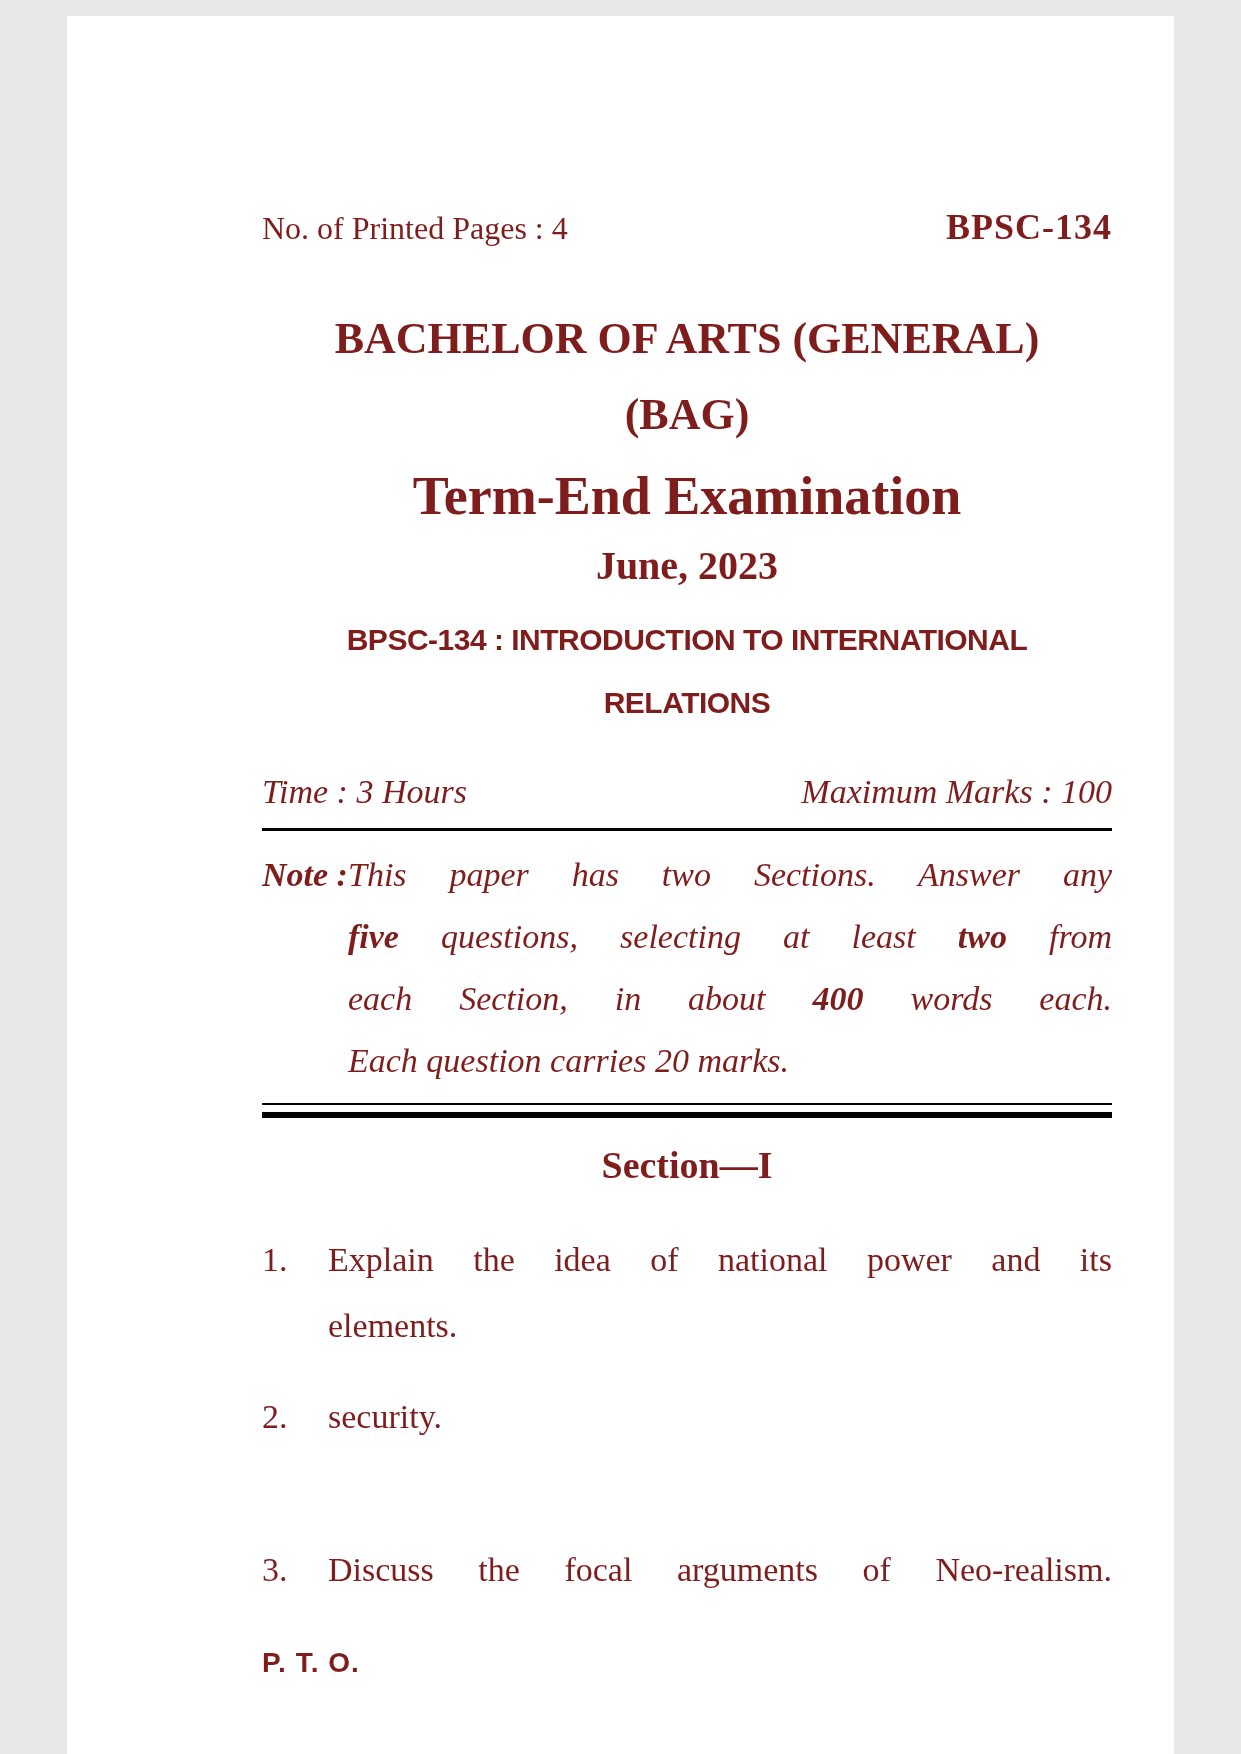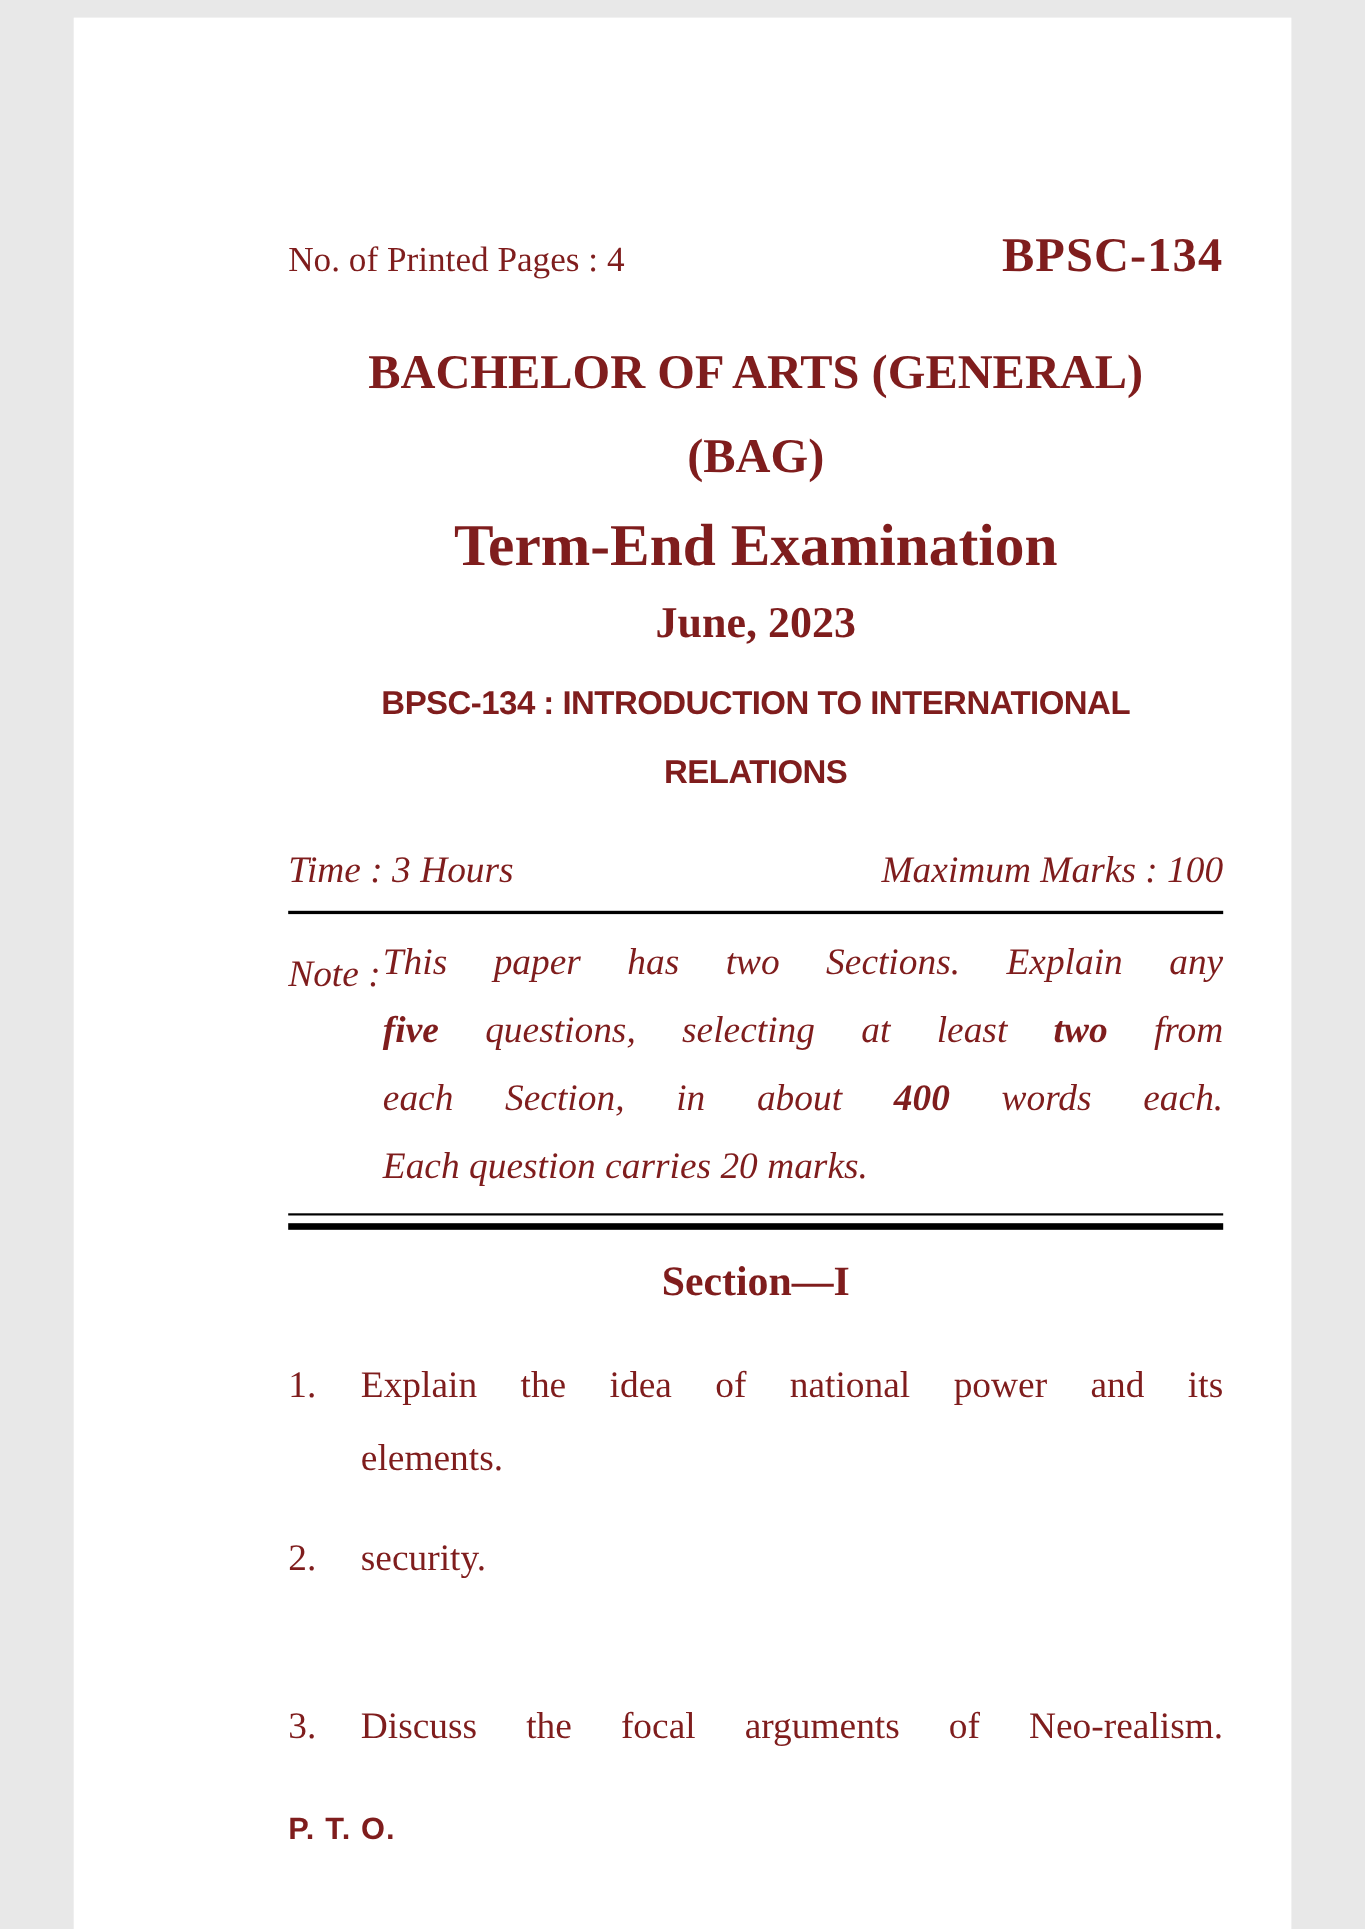--- a/index.html
+++ b/index.html
@@ -10,21 +10,21 @@
     background:#ffffff;
     color:#7f1d1d;
     overflow:hidden;
     font-family:"Liberation Serif","DejaVu Serif",serif;
   }
   .content { position:absolute; left:195px; top:0; width:850px; height:100%; }
   .block { position:absolute; left:0; right:0; }
 
   .header-row { display:flex; justify-content:space-between; align-items:baseline; }
   .header-left { font-size:32px; }
-  .paper-code { font-size:44px; font-weight:bold; letter-spacing:1px; }
+  .paper-code { font-size:36px; font-weight:bold; letter-spacing:1px; }
 
   .center { text-align:center; }
   .title-xl { font-size:44px; font-weight:bold; }
   .title-lg { font-size:54px; font-weight:bold; }
   .title-md { font-size:40px; font-weight:bold; }
 
   .course {
     font-family:"Liberation Sans","DejaVu Sans",sans-serif;
     font-size:30px; font-weight:bold; letter-spacing:-0.5px;
   }
@@ -35,21 +35,21 @@
   .drule {
     height:15px; box-sizing:border-box;
     border-top:2px solid #000;
     border-bottom:6px solid #000;
   }
 
   .note {
     font-size:34px; font-style:italic;
     padding-left:86px; line-height:62px;
   }
-  .note-label { position:absolute; left:0; top:11px; font-weight:normal; }
+  .note-label { position:absolute; left:0; top:0; font-weight:bold; }
 
   .jline { text-align:justify; text-align-last:justify; }
   .lline { text-align:left; text-align-last:left; }
   .b { font-weight:bold; }
 
   .section-heading { font-size:38px; font-weight:bold; }
 
   .question { font-size:34px; line-height:66px; padding-left:66px; }
   .q-num { position:absolute; left:0; top:0; }
 
@@ -80,21 +80,21 @@
 
     <div class="block meta-row" style="top:757px">
       <span>Time : 3 Hours</span>
       <span>Maximum Marks : 100</span>
     </div>
 
     <div class="block rule" style="top:812px"></div>
 
     <div class="block note" style="top:828px">
       <span class="note-label">Note :</span>
-      <div class="jline"><span>This paper has two Sections. Explain any</span></div>
+      <div class="jline"><span>This paper has two Sections. Answer any</span></div>
       <div class="jline"><span class="b">five</span><span> questions, selecting at least </span><span class="b">two</span><span> from</span></div>
       <div class="jline"><span>each Section, in about </span><span class="b">400</span><span> words each.</span></div>
       <div class="lline"><span>Each question carries 20 marks.</span></div>
     </div>
 
     <div class="block drule" style="top:1087px"></div>
 
     <div class="block center section-heading" style="top:1127px">Section—I</div>
 
     <div class="block question" style="top:1211px">

